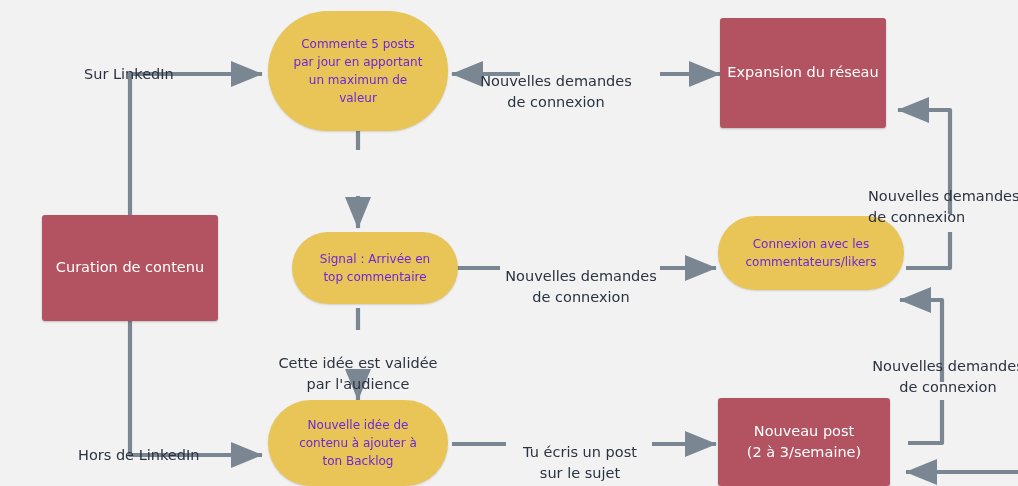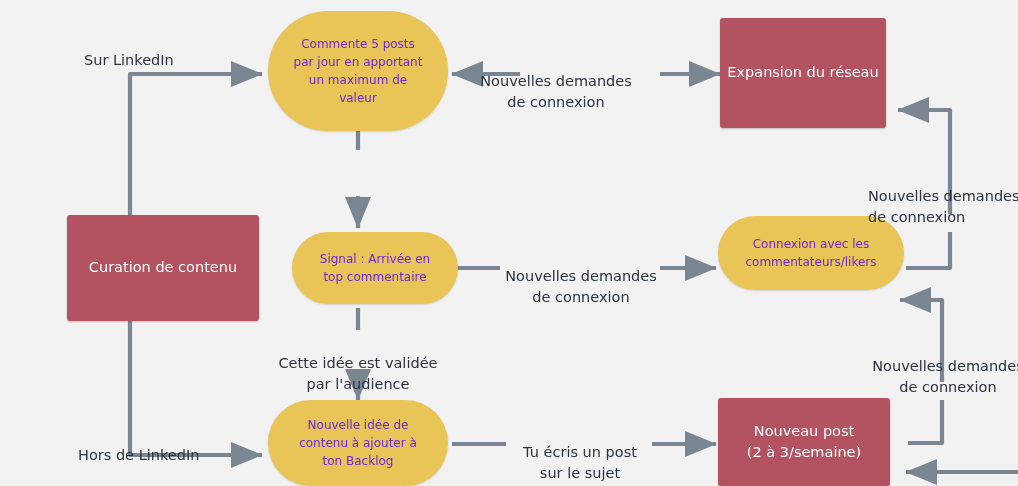--- a/index.html
+++ b/index.html
@@ -105,21 +105,21 @@
       <path d="M652,444 L716,444" marker-end="url(#arrow)"></path>
 
       <path d="M908,443 L942,443 L942,400"></path>
       <path d="M942,382 L942,300 L900,300" marker-end="url(#arrow)"></path>
 
       <path d="M1018,472 L906,472" marker-end="url(#arrow)"></path>
 
     </g>
   </svg>
 
-  <div class="node node-rect" style="left:42px; top:215px; width:192px; height:106px;margin-left:25px;">
+  <div class="node node-rect" style="left:42px; top:215px; width:176px; height:106px;">
     <span class="node-text">Curation de contenu</span>
   </div>
 
   <div class="node node-pill" style="left:268px; top:11px; width:180px; height:120px;">
     <span class="node-text">Commente 5 posts
 par jour en apportant
 un maximum de
 valeur</span>
   </div>
 
@@ -141,21 +141,21 @@
     <span class="node-text">Nouvelle idée de
 contenu à ajouter à
 ton Backlog</span>
   </div>
 
   <div class="node node-rect" style="left:718px; top:398px; width:172px; height:88px;">
     <span class="node-text">Nouveau post
 (2 à 3/semaine)</span>
   </div>
 
-  <div class="edge-label single" style="left:84px; top:50px;">
+  <div class="edge-label single" style="left:84px; top:64px;">
     <span>Sur LinkedIn</span>
   </div>
 
   <div class="edge-label" style="left:462px; top:50px; width:188px;">
     <span>Nouvelles demandes
 de connexion</span>
   </div>
 
 
   <div class="edge-label" style="left:492px; top:245px; width:178px;">

